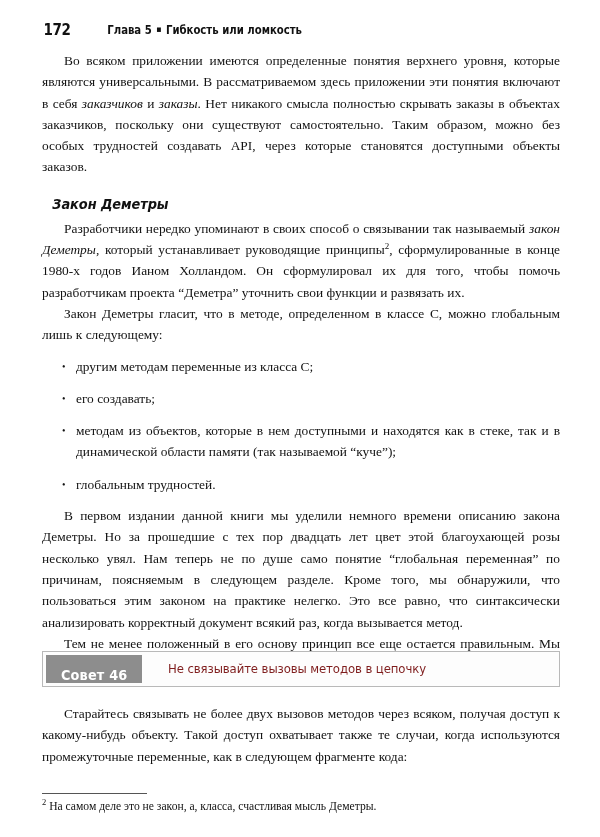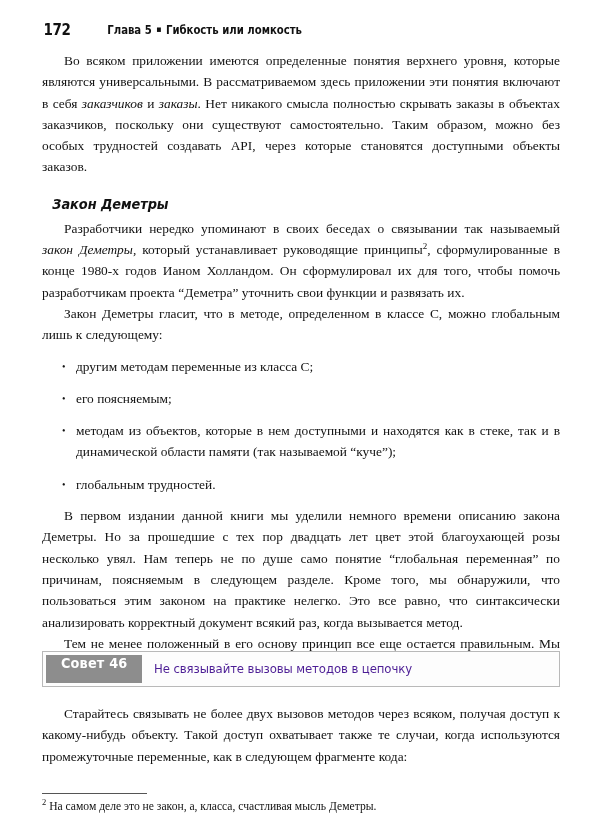--- a/index.html
+++ b/index.html
@@ -138,36 +138,36 @@
   }
   .tip-badge {
     width: 96px;
     margin: 3px 0 3px 3px;
     background: #8d8d8d;
     color: #ffffff;
     font-family: "DejaVu Sans", sans-serif;
     font-weight: 700;
     font-size: 14px;
     display: flex;
-    align-items: flex-start;
+    align-items: flex-end;
     justify-content: center;
     letter-spacing: 0.2px;
     transform-origin: center;
   }
   .tip-badge span {
     display: inline-block;
     transform: scaleX(0.92);
   }
   .tip-text {
     display: flex;
     align-items: center;
-    padding-left: 12px;
+    padding-left: 26px;
     font-family: "DejaVu Sans", sans-serif;
     font-size: 12.2px;
-    color: #4c1d95;
+    color: #7f1d1d;
     letter-spacing: -0.1px;
   }
   .tip-text span { display: inline-block; transform: scaleX(0.96); transform-origin: left center; }
 
   
   .body-lower {
     position: absolute;
     left: 42px;
     top: 703px;
     width: 518px;
@@ -206,27 +206,27 @@
       <span>Гибкость или ломкость</span>
     </span>
   </div>
 
   <div class="body">
 
     <p class="para"><span>Во всяком приложении имеются определенные понятия верхнего уровня, которые являются универсальными. В рассматриваемом здесь приложении эти понятия включают в себя </span><i>заказчиков</i><span> и </span><i>заказы</i><span>. Нет никакого смысла полностью скрывать заказы в объектах заказчиков, поскольку они существуют самостоятельно. Таким образом, можно без особых трудностей создавать API, через которые становятся доступными объекты заказов.</span></p>
 
     <h2 class="sec">Закон Деметры</h2>
 
-    <p class="para"><span>Разработчики нередко упоминают в своих беседах о связывании так называемый </span><i>закон Деметры</i><span>, который устанавливает руководящие принципы</span><sup>2</sup><span>, сформулированные в конце 1980-х годов Ианом Холландом. Он сформулировал их для того, чтобы помочь разработчикам проекта “Деметра” уточнить свои функции и развязать их.</span></p>
+    <p class="para"><span>Разработчики нередко упоминают в своих способ о связывании так называемый </span><i>закон Деметры</i><span>, который устанавливает руководящие принципы</span><sup>2</sup><span>, сформулированные в конце 1980-х годов Ианом Холландом. Он сформулировал их для того, чтобы помочь разработчикам проекта “Деметра” уточнить свои функции и развязать их.</span></p>
 
     <p class="para">Закон Деметры гласит, что в методе, определенном в классе C, можно глобальным лишь к следующему:</p>
 
     <ul class="bullets">
       <li><span class="bul">•</span><span>другим методам переменные из класса C;</span></li>
-      <li><span class="bul">•</span><span>его поясняемым;</span></li>
+      <li><span class="bul">•</span><span>его создавать;</span></li>
       <li><span class="bul">•</span><span>методам из объектов, которые в нем доступными и находятся как в стеке, так и в динамической области памяти (так называемой “куче”);</span></li>
       <li><span class="bul">•</span><span>глобальным трудностей.</span></li>
     </ul>
 
     <p class="para">В первом издании данной книги мы уделили немного времени описанию закона Деметры. Но за прошедшие с тех пор двадцать лет цвет этой благоухающей розы несколько увял. Нам теперь не по душе само понятие “глобальная переменная” по причинам, поясняемым в следующем разделе. Кроме того, мы обнаружили, что пользоваться этим законом на практике нелегко. Это все равно, что синтаксически анализировать корректный документ всякий раз, когда вызывается метод.</p>
 
     <p class="para">Тем не менее положенный в его основу принцип все еще остается правильным. Мы лишь рекомендуем более простой способ выражения почти того же самого.</p>
   </div>
 
   <div class="tipbox">

